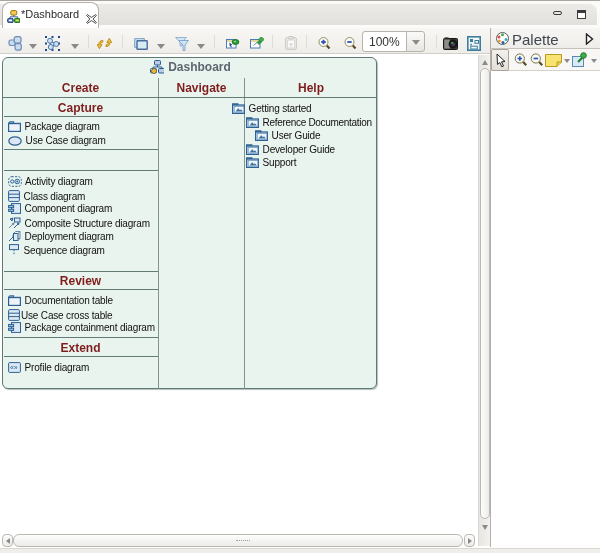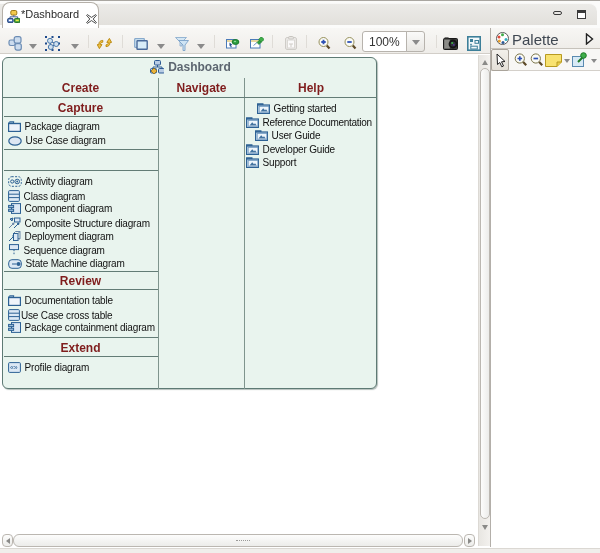--- a/index.html
+++ b/index.html
@@ -260,27 +260,20 @@
           <rect x="5.5" y="3.5" width="4.5" height="7" fill="#dce8f4"></rect>
           <path d="M10 3.5 L12 1.5 M10 10.5 L12 8.5" stroke="#6a86a8"></path>
         </g>
       </svg> Deployment diagram</div>
  <div class="item" style="left:5px;top:186px"><svg width="12" height="12">
         <g stroke="#2d6194">
           <rect x="1.5" y="0.6" width="9" height="5" fill="#dce8f4"></rect>
           <path d="M6 5.6 V11.5" stroke-dasharray="1.6 1.4" fill="none"></path>
         </g>
       </svg> Sequence diagram</div>
- <div class="item" style="left:5px;top:199.6px"><svg width="14" height="10">
-        <g>
-          <rect x="0.7" y="0.7" width="12.6" height="8.6" rx="3.2" fill="#dce8f4" stroke="#2d6194"></rect>
-          <circle cx="10.5" cy="5" r="2" fill="#2d6194"></circle>
-          <path d="M4 5 H8.5" stroke="#2d6194"></path>
-        </g>
-      </svg> State Machine diagram</div>
  <div class="hline" style="left:1px;top:212.5px;width:154px"></div>
  <div class="sechdr" style="left:0;top:216px;width:155px">Review</div>
  <div class="hline" style="left:1px;top:230.5px;width:154px"></div>
  <div class="item" style="left:5px;top:237px"><svg width="13" height="11">
         <g>
           <path d="M0.5 2.5 H5 L6 0.8 H1.5 Z" fill="#9dbcd8" stroke="#2d6194"></path>
           <rect x="0.5" y="2.5" width="12" height="8" fill="#eef3fa" stroke="#2d6194" stroke-width="1.4"></rect>
         </g>
       </svg> Documentation table</div>
  <div class="item" style="left:5px;top:250.6px"><svg width="12" height="12">
@@ -298,21 +291,21 @@
       </svg> Package containment diagram</div>
  <div class="hline" style="left:1px;top:278.5px;width:154px"></div>
  <div class="sechdr" style="left:0;top:283px;width:155px">Extend</div>
  <div class="hline" style="left:1px;top:298px;width:154px"></div>
  <div class="item" style="left:5px;top:304px"><svg width="13" height="11">
         <g>
           <rect x="0.6" y="0.6" width="11.8" height="9.8" rx="1" fill="#dce8f4" stroke="#2d6194"></rect>
           <text x="2" y="8" font-size="7" fill="#2d6194" font-family="Liberation Sans">«»</text>
         </g>
       </svg> Profile diagram</div>
- <div class="item" style="left:254px;top:45px"><svg width="13" height="11">
+ <div class="item" style="left:229px;top:45px"><svg width="13" height="11">
         <g>
           <rect x="0.5" y="0.8" width="5.5" height="3" fill="#41729f" stroke="#2d6194"></rect>
           <rect x="0.5" y="2" width="12" height="8.5" fill="#b8d0e4" stroke="#2d6194" stroke-width="1.2"></rect>
           <rect x="2.2" y="3.6" width="9.6" height="5.6" fill="#eef5fb" stroke="#6a94bd" stroke-width="0.7"></rect>
           <path d="M3.5 8.6 L6.2 5.2 L8 7.2 L9 6.2 L10.8 8.6 Z" fill="#41729f"></path>
         </g>
       </svg> Getting started</div>
  <div class="item" style="left:243px;top:58.6px;letter-spacing:-0.3px"><svg width="13" height="11">
         <g>
           <rect x="0.5" y="0.8" width="5.5" height="3" fill="#41729f" stroke="#2d6194"></rect>

